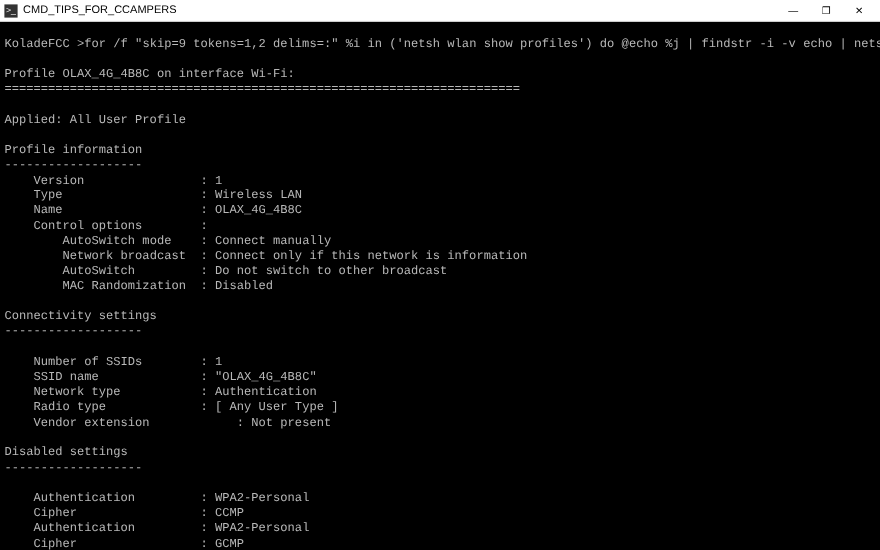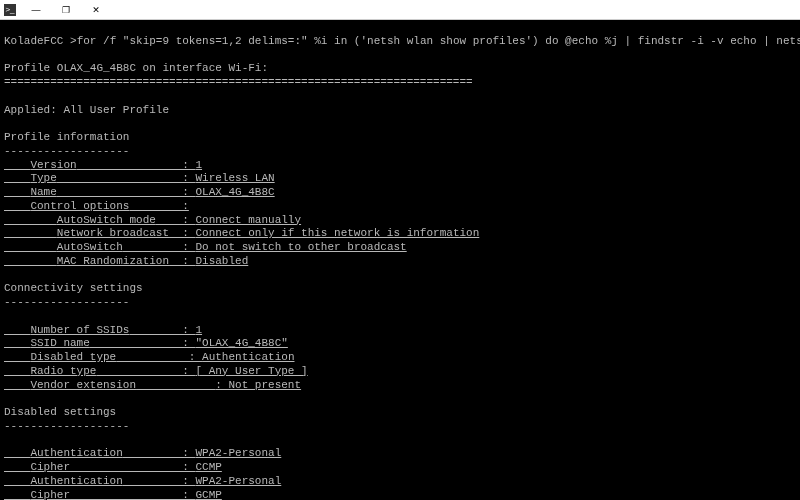--- a/index.html
+++ b/index.html
@@ -39,27 +39,28 @@
     font-size: 9px; cursor: pointer;
     font-family: 'Segoe UI Symbol', sans-serif;
   }
   .terminal {
     padding: 1px 4px;
     white-space: pre;
     line-height: 1.25;
     color: #b8b8b8;
   }
   .dashline { letter-spacing: 0; }
-  .kv { white-space: pre; text-decoration: underline; }
+  .kv { white-space: pre; }
 </style>
 </head>
 <body>
 
 <div class="titlebar">
   <span class="title-icon">&gt;_</span>
+  <span class="title-text">CMD_TIPS_FOR_CCAMPERS</span>
   <div class="win-controls">
     <div class="win-btn">—</div>
     <div class="win-btn">❐</div>
     <div class="win-btn close">✕</div>
   </div>
 </div>
 
 <div class="terminal">
 <span><span>KoladeFCC</span> &gt;<span>for /f "skip=9 tokens=1,2 delims=:" %i in ('netsh wlan show profiles') do @echo %j | findstr -i -v echo | netsh wlan show profiles %j key=clear</span></span>
 
@@ -77,21 +78,21 @@
 <span class="kv">        <span>AutoSwitch mode</span>    : <span>Connect manually</span></span>
 <span class="kv">        <span>Network broadcast</span>  : <span>Connect only if this network is information</span></span>
 <span class="kv">        <span>AutoSwitch</span>         : <span>Do not switch to other broadcast</span></span>
 <span class="kv">        <span>MAC Randomization</span>  : <span>Disabled</span></span>
 
 <span>Connectivity settings</span>
 <span class="dashline">-------------------</span>
 
 <span class="kv">    <span>Number of SSIDs</span>        : <span>1</span></span>
 <span class="kv">    <span>SSID name</span>              : <span>"OLAX_4G_4B8C"</span></span>
-<span class="kv">    <span>Disabled type</span>           : <span>Authentication</span></span>
+<span class="kv">    <span>Network type</span>           : <span>Authentication</span></span>
 <span class="kv">    <span>Radio type</span>             : <span>[ Any User Type ]</span></span>
 <span class="kv">    <span>Vendor extension</span>            <span>: Not present</span></span>
 
 <span>Disabled settings</span>
 <span class="dashline">-------------------</span>
 
 <span class="kv">    <span>Authentication</span>         : <span>WPA2-Personal</span></span>
 <span class="kv">    <span>Cipher</span>                 : <span>CCMP</span></span>
 <span class="kv">    <span>Authentication</span>         : <span>WPA2-Personal</span></span>
 <span class="kv">    <span>Cipher</span>                 : <span>GCMP</span></span>

